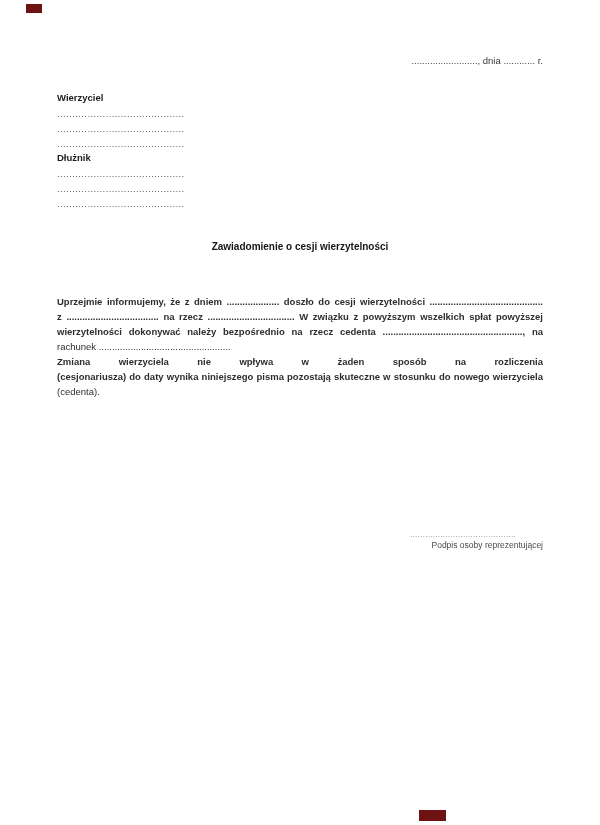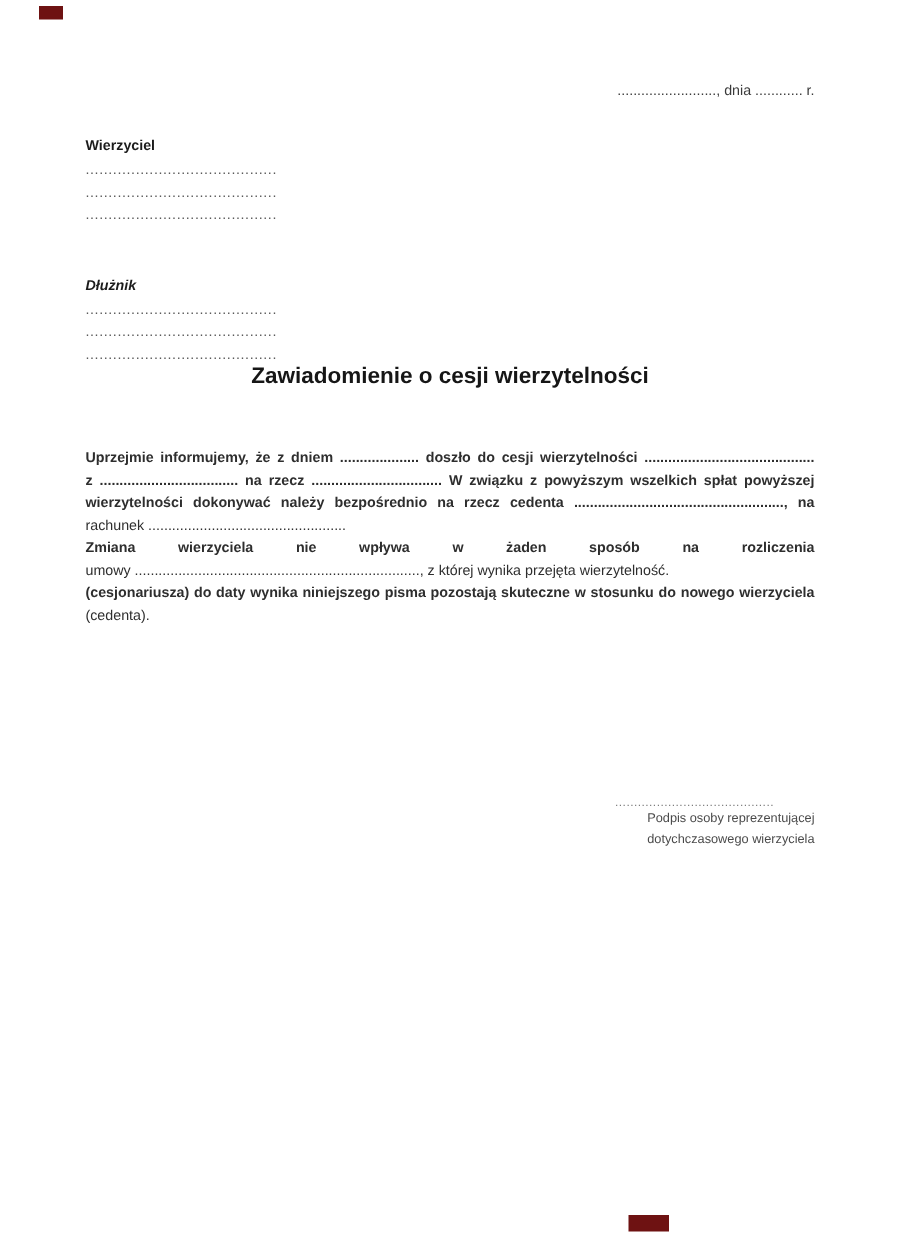--- a/index.html
+++ b/index.html
@@ -27,31 +27,32 @@
     text-align: right;
     line-height: 13px;
     color: #3a3a3a;
   }
   .section-label {
     font-weight: bold;
     color: #1c1c1c;
     line-height: 13px;
   }
   .creditor-label { margin-top: 24px; }
-  .debtor-label   { margin-top: 33px; font-style: italic; }
+  .debtor-label   { margin-top: 0; }
   .dots-line {
     color: #5a5a5a;
     line-height: 15px;
     letter-spacing: 0.4px;
   }
   .addr-block { margin-top: 2px; }
   .doc-title {
+    margin-top: 29px;
     text-align: center;
     font-weight: bold;
-    font-size: 15px;
+    font-size: 10px;
     line-height: 14px;
     color: #161616;
   }
   .intro-par { margin-top: 40px; }
   .jline {
     text-align: justify;
     text-align-last: justify;
     font-weight: bold;
   }
   .pline { text-align: left; }
@@ -116,26 +117,24 @@
 
     <div class="intro-par">
       <div class="jline">Uprzejmie informujemy, że z dniem .................... doszło do cesji wierzytelności ...........................................</div>
       <div class="jline">z ................................... na rzecz ................................. W związku z powyższym wszelkich spłat powyższej</div>
       <div class="jline">wierzytelności dokonywać należy bezpośrednio na rzecz cedenta ....................................................., na</div>
       <div class="pline">rachunek ..................................................</div>
     </div>
 
     <div>
       <div class="jline">Zmiana wierzyciela nie wpływa w żaden sposób na rozliczenia</div>
-      <div class="pline">umowy ........................................................................, z której wynika przejęta wierzytelność.</div>
       <div class="jline">(cesjonariusza) do daty wynika niniejszego pisma pozostają skuteczne w stosunku do nowego wierzyciela</div>
       <div class="pline">(cedenta).</div>
     </div>
 
   </div>
 
   <div class="signature-block">
     <div class="signature-dots">..........................................</div>
     <div class="signature-caption">Podpis osoby reprezentującej</div>
-    <div class="signature-caption">dotychczasowego wierzyciela</div>
   </div>
 
 </div>
 
 </body></html>

